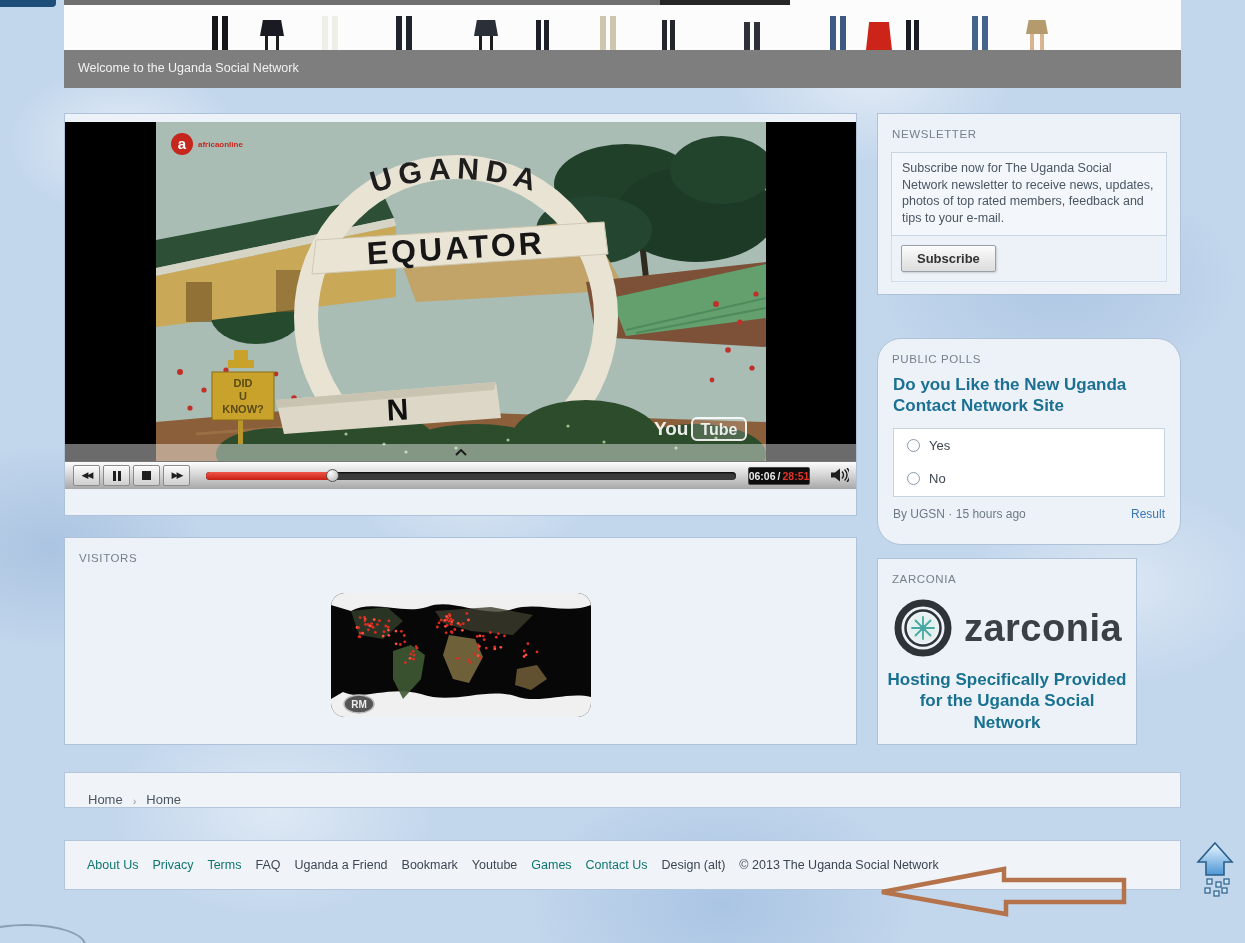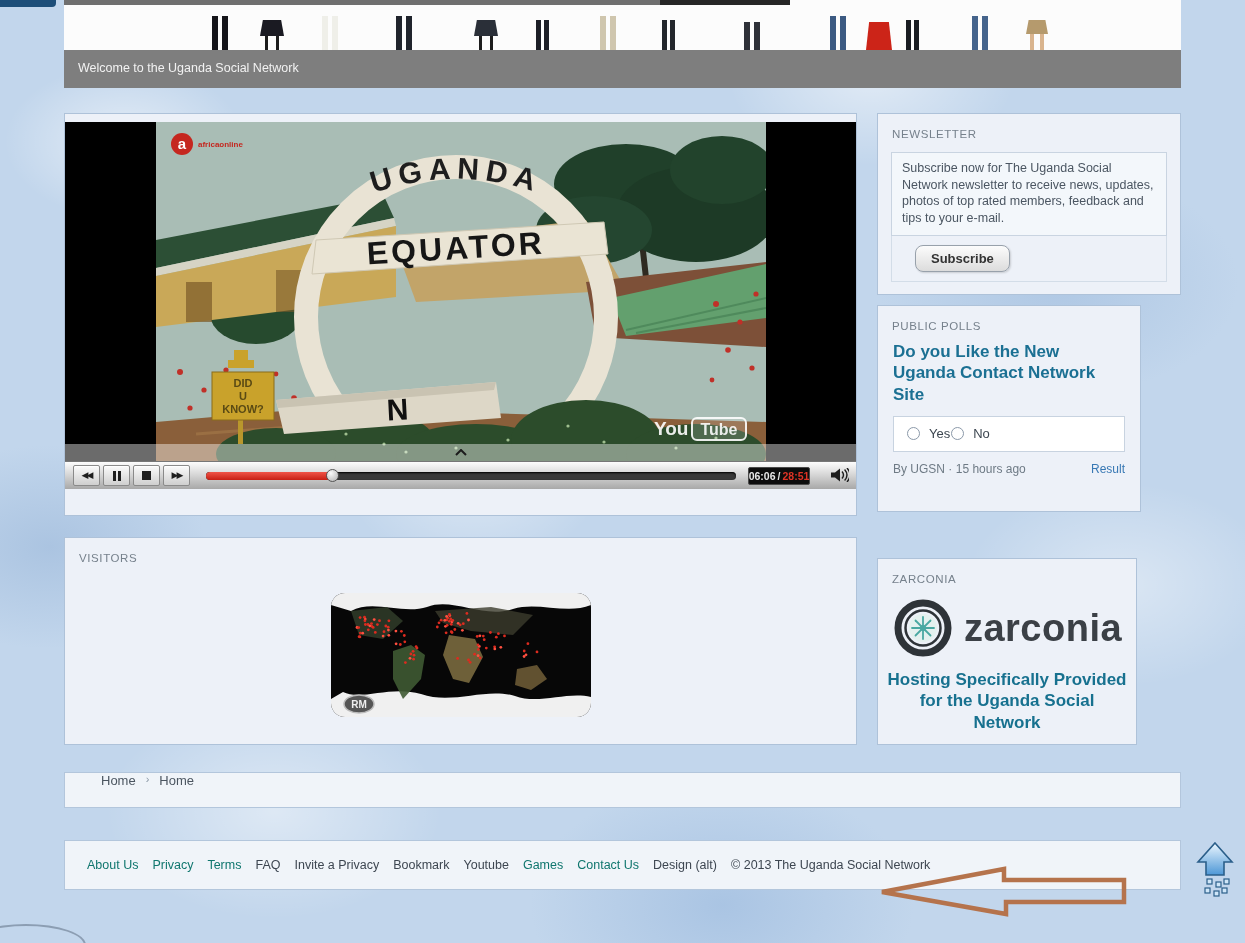--- a/index.html
+++ b/index.html
@@ -52,38 +52,38 @@
   .volume { position:absolute; right:7px; top:6px; }
 
   
   .visitors { left:64px; top:537px; width:793px; height:208px; }
   .map { position:absolute; left:50%; top:55px; transform:translateX(-50%); }
 
   
   .newsletter { left:877px; top:113px; width:304px; height:182px; }
   .nouter { margin:12px 13px 0; border:1px solid #d3dde8; padding-bottom:9px; }
   .ntext { border:1px solid #c9d4e1; background:#f3f7fb; margin:-1px -1px 9px; padding:7px 10px 9px; font-size:12.5px; line-height:1.32; color:#4b5662; }
-  .subscribe { margin-left:23px; padding:5px 15px; font-family:inherit; font-size:13px; font-weight:bold; color:#333;
-    background:linear-gradient(#fcfcfc,#dcdcdc); border:1px solid #98a1ab; border-radius:8px; box-shadow:1px 1px 2px rgba(0,0,0,.15); cursor:pointer; }
-
-  .polls { left:877px; top:305px; width:264px; height:207px; }
+  .subscribe { margin-left:9px; padding:5px 15px; font-family:inherit; font-size:13px; font-weight:bold; color:#333;
+    background:linear-gradient(#fcfcfc,#dcdcdc); border:1px solid #98a1ab; border-radius:2px; box-shadow:1px 1px 2px rgba(0,0,0,.15); cursor:pointer; }
+
+  .polls { left:877px; top:338px; width:304px; height:207px;border-radius:24px; }
   .question { margin:9px 15px 11px; font-size:17px; font-weight:bold; color:#1b7093; line-height:1.25; }
-  .optbox { margin:0 15px; background:#fff; border:1px solid #c8d3e0; padding:9px 0 10px 13px; display:flex; flex-direction:row; gap:1px; }
+  .optbox { margin:0 15px; background:#fff; border:1px solid #c8d3e0; padding:9px 0 10px 13px; display:flex; flex-direction:column; gap:18px; }
   .poll-opt { display:flex; align-items:center; gap:9px; font-size:13px; color:#3c4650; cursor:pointer; }
   .radio { width:13px; height:13px; border:1.5px solid #8b99a9; border-radius:50%; background:#fff; }
   .pollmeta { margin:10px 15px 0; display:flex; justify-content:space-between; align-items:center; font-size:12px; }
   .byline { color:#6e7a85; } .result { color:#3878b4; text-decoration:none; }
 
   .zarconia { left:877px; top:558px; width:260px; height:187px; }
   .zrow { display:flex; align-items:center; justify-content:center; gap:10px; margin-top:12px; }
   .zword { font-size:38px; font-weight:bold; color:#3b4046; letter-spacing:.5px; }
   .ztag { margin:10px 6px 0; text-align:center; font-size:17px; font-weight:bold; color:#17718f; line-height:1.25; }
 
   
-  .breadcrumb { position:absolute; left:64px; top:772px; width:1117px; height:36px; background:#f0f4f9; border:1px solid #b3c6dc; display:flex; align-items:flex-start; padding-left:36px; font-size:13px; color:#4b5560; }
+  .breadcrumb { position:absolute; left:64px; top:772px; width:1117px; height:36px; background:#f0f4f9; border:1px solid #b3c6dc; display:flex; align-items:flex-end; padding-left:23px; font-size:13px; color:#4b5560; }
   .crumb-sep { margin:0 10px; color:#8a98a6; font-size:11px; }
   .footerbar { position:absolute; left:64px; top:840px; width:1117px; height:50px; background:#f0f4f9; border:1px solid #b3c6dc; }
   .flinks { position:absolute; left:22px; top:0; bottom:0; display:flex; align-items:center; gap:14px; font-size:12.5px; white-space:nowrap; }
   .flink { text-decoration:none; }
   .flink.blue { color:#0f766e; } .flink.plain { color:#3d4651; }
   .copyright { color:#3d4651; }
 
   .arrow-annotation { position:absolute; left:868px; top:858px; }
   .scrolltop { position:absolute; left:1194px; top:841px; cursor:pointer; }
   .ellipse-fragment { position:absolute; left:-34px; top:924px; width:120px; height:42px; border:2px solid rgba(85,102,122,.5); border-radius:50%; }
@@ -514,21 +514,21 @@
     <span class="crumb-sep">›</span>
     <span>Home</span>
   </div>
 
   <div class="footerbar">
     <div class="flinks">
       <a href="#" class="flink blue">About Us</a>
         <a href="#" class="flink blue">Privacy</a>
         <a href="#" class="flink blue">Terms</a>
         <a href="#" class="flink plain">FAQ</a>
-        <a href="#" class="flink plain">Invite a Privacy</a>
+        <a href="#" class="flink plain">Uganda a Friend</a>
         <a href="#" class="flink plain">Bookmark</a>
         <a href="#" class="flink plain">Youtube</a>
         <a href="#" class="flink blue">Games</a>
         <a href="#" class="flink blue">Contact Us</a>
         <a href="#" class="flink plain">Design (alt)</a>
         <span class="copyright">© 2013 The Uganda Social Network</span>
     </div>
   </div>
 
   <svg class="arrow-annotation" width="270" height="64" viewBox="0 0 270 64">

